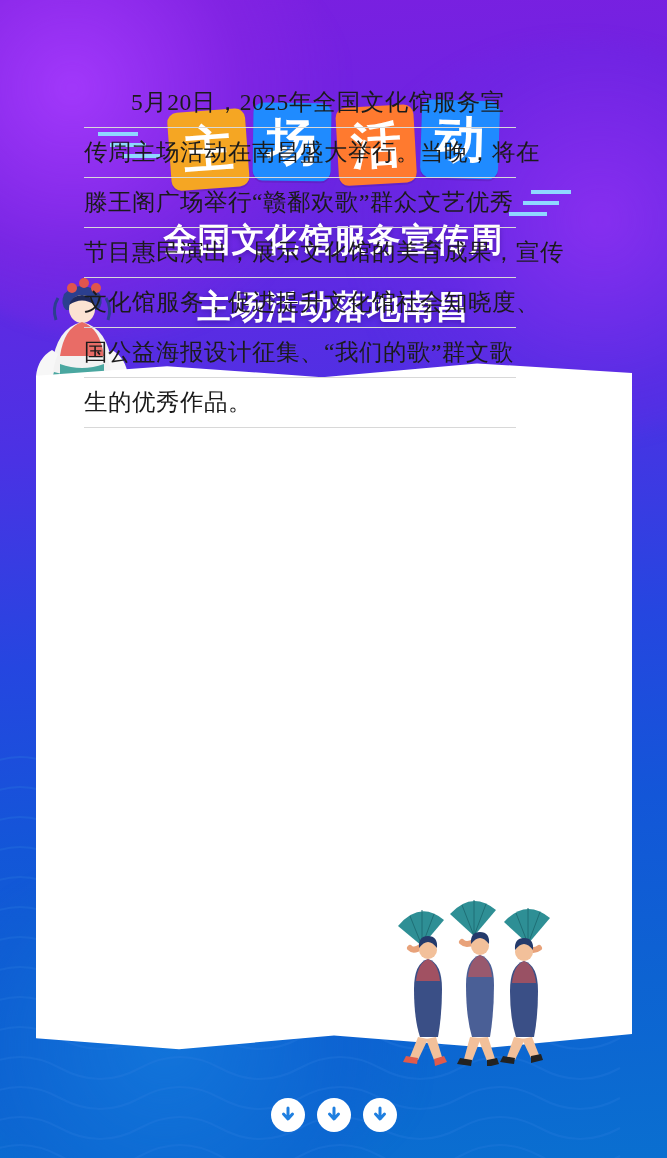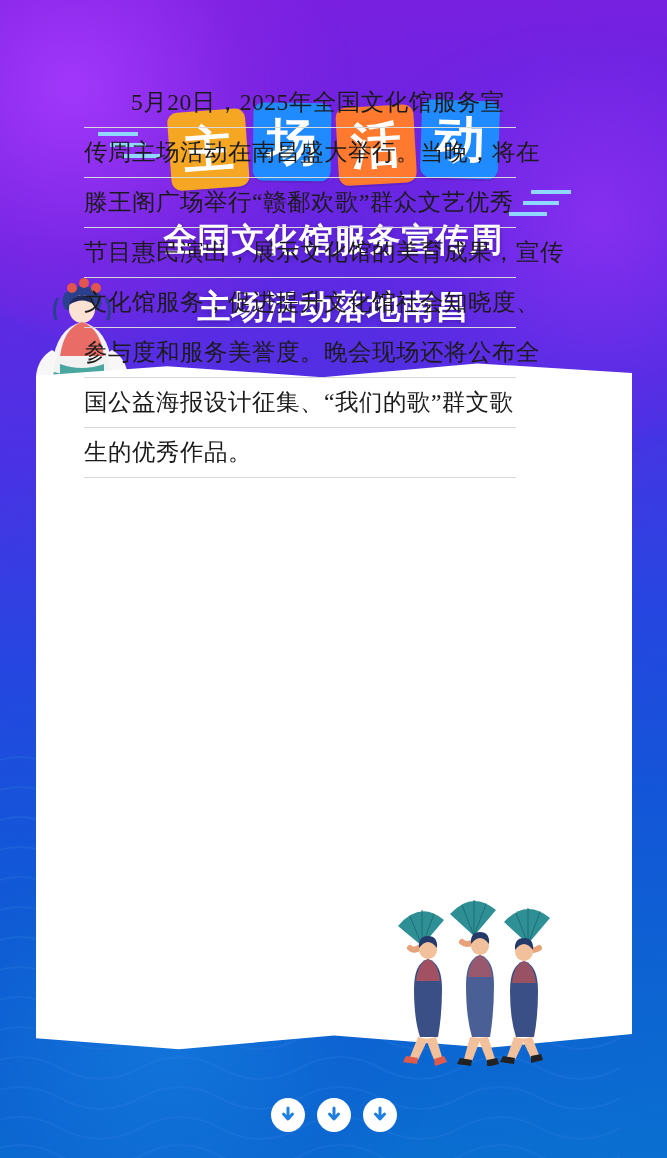--- a/index.html
+++ b/index.html
@@ -275,21 +275,20 @@
   </svg>
 
   <div class="card"></div>
 
   <div class="card-body">
     <div class="line first">5月20日，2025年全国文化馆服务宣</div>
     <div class="line">传周主场活动在南昌盛大举行。当晚，将在</div>
     <div class="line">滕王阁广场举行“赣鄱欢歌”群众文艺优秀</div>
     <div class="line">节目惠民演出，展示文化馆的美育成果，宣传</div>
     <div class="line">文化馆服务，促进提升文化馆社会知晓度、</div>
-    <div class="line">参与度和服务美誉度。晚会现场还将公布全</div>
     <div class="line">国公益海报设计征集、“我们的歌”群文歌</div>
     <div class="line">生的优秀作品。</div>
   </div>
 
   <svg class="dancers" viewBox="0 0 190 168">
     <g>
 
       <g fill="#2e8f95">
         <path d="M10 28 q22 -26 46 -6 l-22 26z"></path>
         <path d="M62 16 q22 -24 46 -4 l-22 26z"></path>

